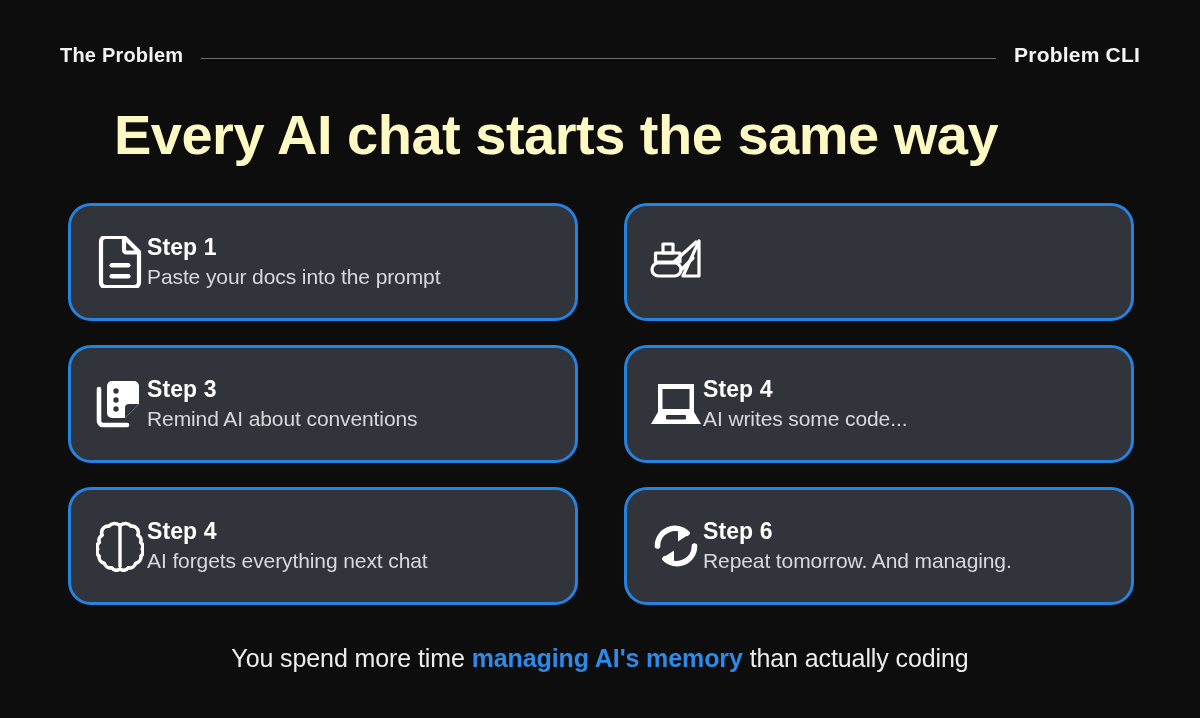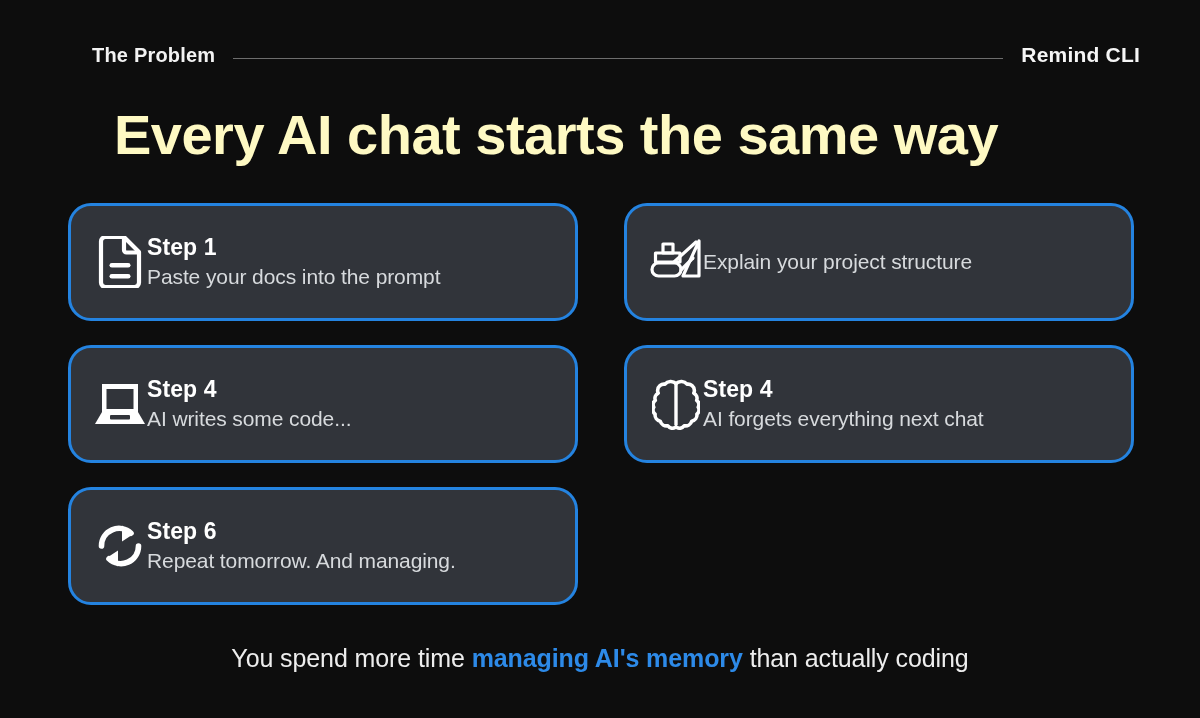--- a/index.html
+++ b/index.html
@@ -27,21 +27,20 @@
     display: flex;
     align-items: center;
     gap: 18px;
   }
   .header-eyebrow {
     font-size: 20px;
     font-weight: 700;
     color: #f2f2f2;
     letter-spacing: 0.2px;
     white-space: nowrap;
-    margin-left: 32px;
   }
   .header-rule {
     flex: 1 1 auto;
     height: 1px;
     background: #6d6d6d;
     margin-top: 6px;
   }
   .header-brand {
     font-size: 21px;
     font-weight: 700;
@@ -135,21 +134,21 @@
     color: #2d8ae8;
     font-weight: 700;
   }
 </style>
 </head>
 <body>
 
 <div class="slide-header">
   <div class="header-eyebrow">The Problem</div>
   <div class="header-rule"></div>
-  <div class="header-brand">Remind CLI</div>
+  <div class="header-brand">Problem CLI</div>
 </div>
 
 <h1 class="slide-title">Every AI chat starts the same way</h1>
 
 <div class="steps-grid">
 
   <div class="step-card">
     <span class="step-icon">
       <svg width="46" height="52" viewBox="0 0 46 52" fill="none" xmlns="http://www.w3.org/2000/svg">
         <path d="M4 5.5A4.5 4.5 0 0 1 8.5 1H27l15 15v30.5A4.5 4.5 0 0 1 37.5 51h-29A4.5 4.5 0 0 1 4 46.5V5.5Z" stroke="#ffffff" stroke-width="4.2" stroke-linejoin="round"></path>
@@ -169,24 +168,39 @@
       <svg width="54" height="48" viewBox="0 0 54 48" fill="none" xmlns="http://www.w3.org/2000/svg">
         <path d="M14 6h10v9H14z" stroke="#ffffff" stroke-width="3.2" stroke-linejoin="round"></path>
         <path d="M6.5 15h24.5v9H6.5z" stroke="#ffffff" stroke-width="3.2" stroke-linejoin="round"></path>
         <rect x="3" y="25" width="29" height="13" rx="6.5" stroke="#ffffff" stroke-width="3.2"></rect>
         <path d="M50 3v35H34L50 3Z" stroke="#ffffff" stroke-width="3.2" stroke-linejoin="round"></path>
         <path d="M25 24 47 4" stroke="#ffffff" stroke-width="3.2" stroke-linecap="round"></path>
         <path d="M32 32 44 20" stroke="#ffffff" stroke-width="3.2" stroke-linecap="round"></path>
       </svg>
     </span>
     <span class="step-text">
-      <span class="step-desc">Explain your project structure</span>
-    </span>
-  </div>
-
+    </span>
+  </div>
+
+  <div class="step-card">
+    <span class="step-icon">
+      <svg width="52" height="52" viewBox="0 0 52 52" fill="none" xmlns="http://www.w3.org/2000/svg">
+        <path d="M5 11v32a4 4 0 0 0 4 4h24" stroke="#ffffff" stroke-width="4.6" stroke-linecap="round" stroke-linejoin="round"></path>
+        <path d="M18 3h22a5 5 0 0 1 5 5v18L31 40H18a5 5 0 0 1-5-5V8a5 5 0 0 1 5-5Z" fill="#ffffff"></path>
+        <path d="M45 26 31 40V30a4 4 0 0 1 4-4h10Z" fill="#31343a"></path>
+        <circle cx="22" cy="13" r="2.7" fill="#31343a"></circle>
+        <circle cx="22" cy="22" r="2.7" fill="#31343a"></circle>
+        <circle cx="22" cy="31" r="2.7" fill="#31343a"></circle>
+      </svg>
+    </span>
+    <span class="step-text">
+      <span class="step-label">Step 3</span>
+      <span class="step-desc">Remind AI about conventions</span>
+    </span>
+  </div>
 
   <div class="step-card">
     <span class="step-icon">
       <svg width="52" height="48" viewBox="0 0 52 48" fill="none" xmlns="http://www.w3.org/2000/svg">
         <path d="M8 4h36v30H8V4Z" fill="#ffffff"></path>
         <path d="M12.5 9h27v20h-27V9Z" fill="#31343a"></path>
         <path d="M8 32h36l7 12H1l7-12Z" fill="#ffffff"></path>
         <rect x="16" y="35" width="20" height="4.4" rx="1" fill="#31343a"></rect>
       </svg>
     </span>

